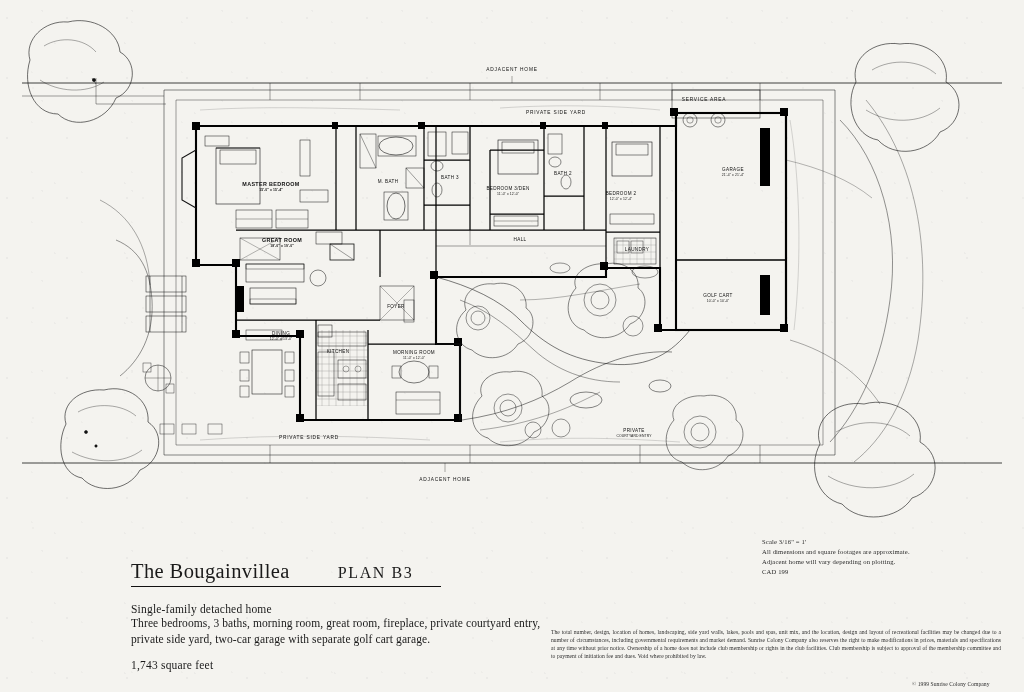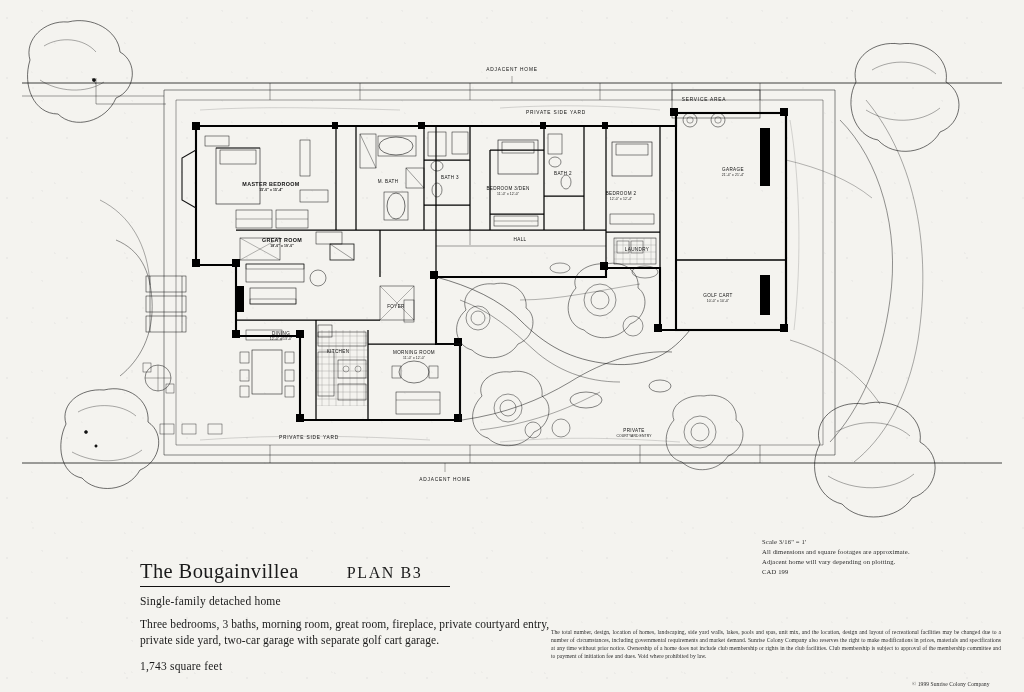--- a/index.html
+++ b/index.html
@@ -22,39 +22,39 @@
       radial-gradient(circle at 63% 45%, rgba(0,0,0,.025) 0 1px, transparent 1px);
     background-size:60px 60px,90px 90px,70px 70px,110px 110px,50px 50px;
     pointer-events:none;
   }
   .sheet{position:absolute;inset:0;}
 
   svg.plan{position:absolute;left:0;top:0;width:1024px;height:692px;}
 
   
   .title-block{
-    position:absolute;left:140px;top:560px;width:420px;
+    position:absolute;left:131px;top:560px;width:420px;
   }
   .title-line{
     display:flex;align-items:baseline;gap:9px;
   }
   .title-main{
     font-size:20.5px;letter-spacing:.4px;
   }
   .title-plan{
     font-size:16px;letter-spacing:1.6px;margin-left:39px;
   }
   .title-rule{
     border-bottom:1.1px solid #111;margin-top:3px;width:310px;
   }
   .subtitle{
-    font-size:11.5px;margin-top:8px;letter-spacing:.2px;
+    font-size:11.5px;margin-top:16px;letter-spacing:.2px;
   }
   .desc{
-    font-size:11.5px;margin-top:9px;line-height:1.42;letter-spacing:.1px;
+    font-size:11.5px;line-height:1.42;letter-spacing:.1px;
   }
   .sqft{
     font-size:11.5px;margin-top:11px;letter-spacing:.2px;
   }
 
   .scale-block{
     position:absolute;left:762px;top:537px;width:250px;
     font-size:6.6px;line-height:1.5;color:#2b2b2b;letter-spacing:.15px;
   }
   .legal-block{

